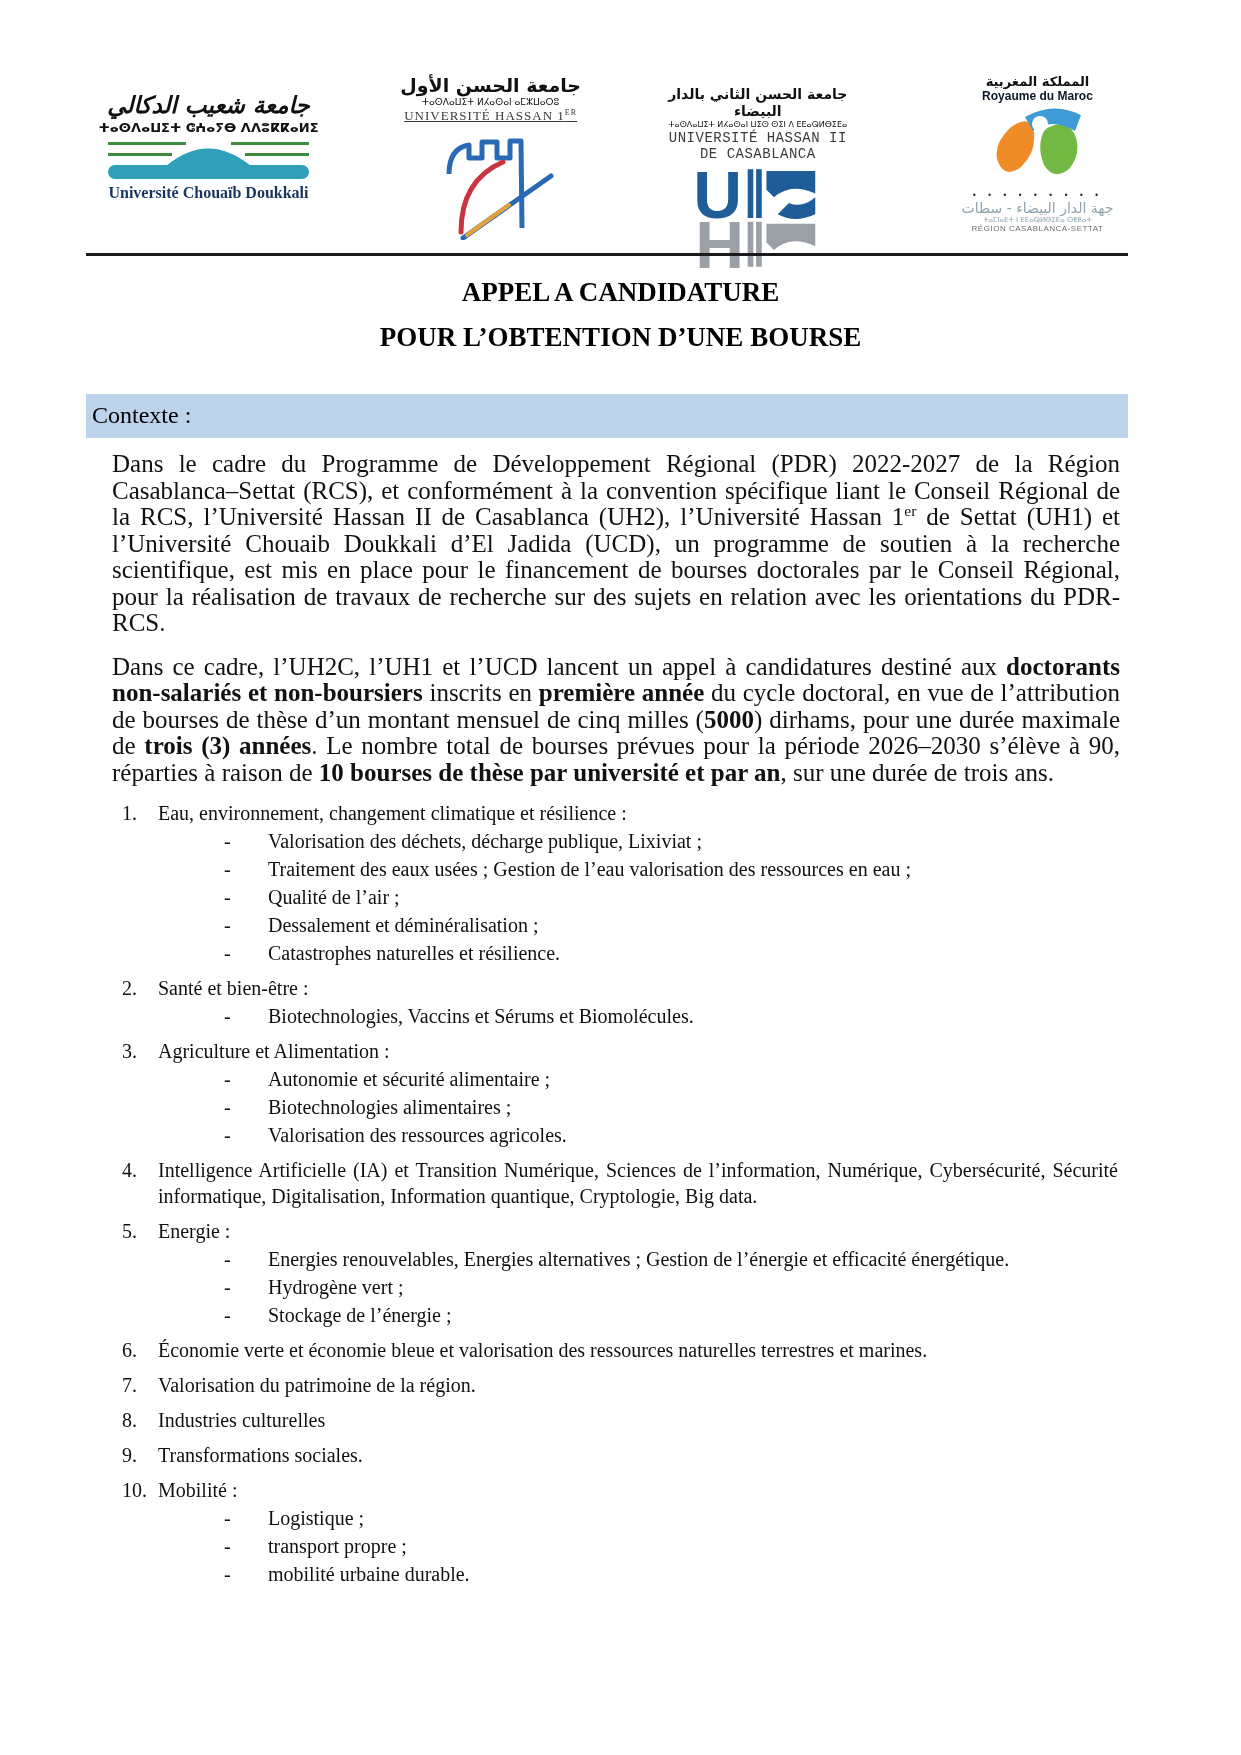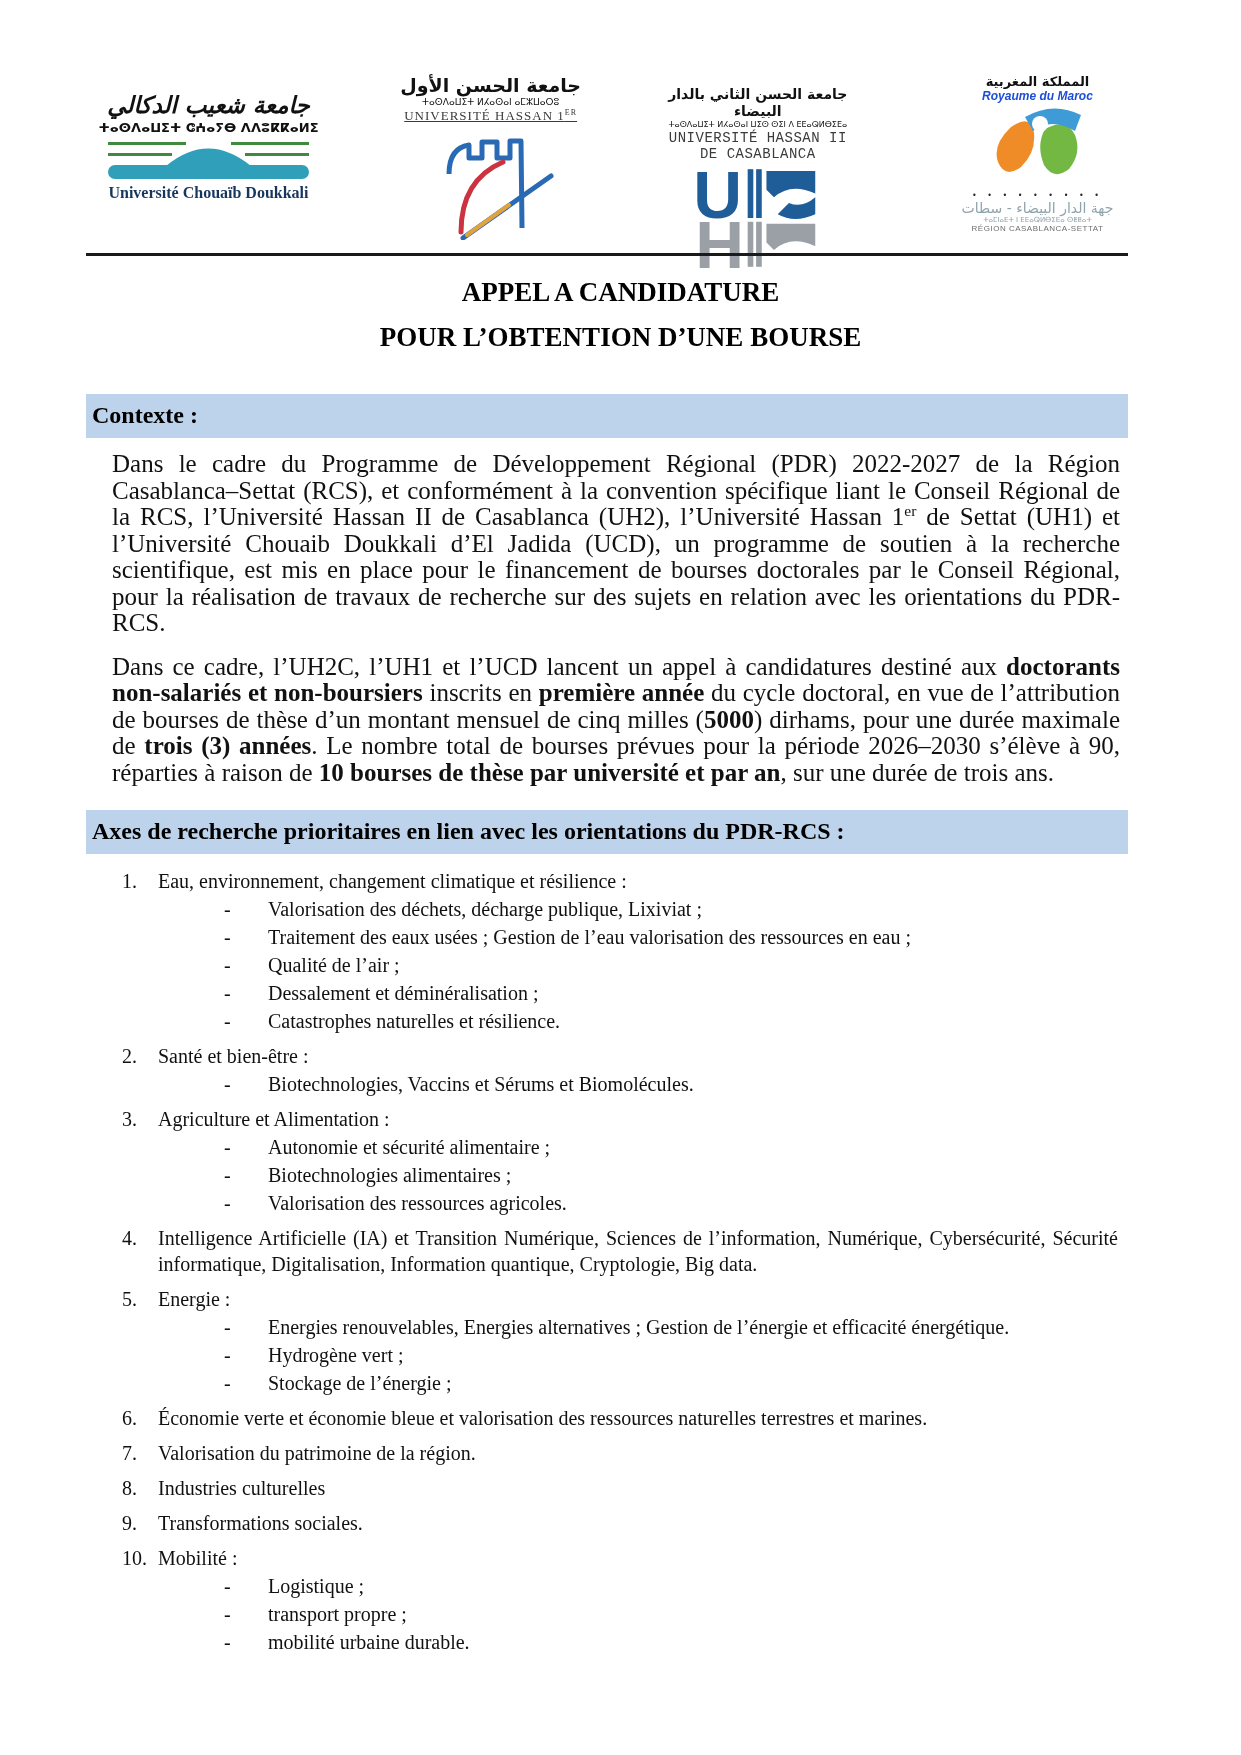--- a/index.html
+++ b/index.html
@@ -19,35 +19,35 @@
   .logo-uh1{width:190px;padding-top:8px;}
   .logo-uh1 .ar{font-size:19px;line-height:22px;}
   .logo-uh1 .tif{font-size:9px;margin-top:1px;}
   .uh1-name{font-family:"Liberation Serif",serif;font-size:13px;letter-spacing:1px;color:#3b3b3b;margin-top:1px;text-decoration:underline;}
   .logo-uh2{width:195px;padding-top:20px;}
   .logo-uh2 .ar{font-size:14px;line-height:17px;}
   .logo-uh2 .tif{font-size:8px;}
   .uh2-name{font-family:Liberation Mono, monospace;font-size:14px;letter-spacing:.5px;color:#3b3b3b;margin-top:1px;}
   .logo-region{width:215px;padding-top:8px;}
   .logo-region .ar{font-size:13px;}
-  .region-royaume{font-family:"Liberation Sans",sans-serif;font-size:12px;font-weight:bold;color:#1d4ed8;font-style:italic;}
+  .region-royaume{font-family:"Liberation Sans",sans-serif;font-size:12px;font-weight:bold;color:#0f172a;}
   .region-dots{font-family:"DejaVu Sans",sans-serif;font-size:8px;letter-spacing:4px;color:#2b2b2b;margin-top:2px;}
   .region-ar2{direction:rtl;font-family:"DejaVu Sans",sans-serif;font-size:14px;color:#8fa3ad;}
   .region-tif{font-family:"DejaVu Sans",sans-serif;font-size:7px;color:#8fa3ad;}
   .region-name{font-family:"Liberation Sans",sans-serif;font-size:8px;letter-spacing:.5px;color:#6d6d6d;}
   .logo svg{display:block;margin:4px auto 0 auto;}
 
   
   .rule{position:absolute;top:253px;left:86px;width:1042px;border-top:3px solid #1a1a1a;}
   .title{position:absolute;top:270px;left:0;width:1241px;text-align:center;
          font-weight:bold;font-size:27px;line-height:45px;color:#000;}
 
   
   .doc{position:absolute;top:394px;left:86px;width:1042px;}
-  .bar{background:#bdd3eb;font-weight:bold;font-size:24px;line-height:30px;
+  .bar{background:#bdd3eb;font-weight:normal;font-size:24px;line-height:30px;
        padding:6px 6px 8px 6px;color:#000;}
   .bar2{margin-top:24px;}
   .para{margin:13px 8px 0 26px;text-align:justify;font-size:25px;line-height:26.5px;}
   .para + .para{margin-top:17px;}
   .b{font-weight:bold;}
   sup{font-size:.62em;line-height:0;}
 
   
   .axes-list{margin-top:14px;font-size:20px;line-height:26px;}
   .li{display:flex;margin-top:9px;}
@@ -130,21 +130,20 @@
     <div>POUR L’OBTENTION D’UNE BOURSE</div>
   </div>
 
   <div class="doc">
 
     <div class="bar">Contexte&nbsp;:</div>
 
     <p class="para"><span>Dans le cadre du Programme de Développement Régional (PDR) 2022-2027 de la Région Casablanca–Settat (RCS), et conformément à la convention spécifique liant le Conseil Régional de la RCS, l’Université Hassan II de Casablanca (UH2), l’Université Hassan 1</span><sup>er</sup><span> de Settat (UH1) et l’Université Chouaib Doukkali d’El Jadida (UCD), un programme de soutien à la recherche scientifique, est mis en place pour le financement de bourses doctorales par le Conseil Régional, pour la réalisation de travaux de recherche sur des sujets en relation avec les orientations du PDR-RCS.</span></p>
     <p class="para"><span>Dans ce cadre, l’UH2C, l’UH1 et l’UCD lancent un appel à candidatures destiné aux </span><span class="b">doctorants non-salariés et non-boursiers</span><span> inscrits en </span><span class="b">première année</span><span> du cycle doctoral, en vue de l’attribution de bourses de thèse d’un montant mensuel de cinq milles (</span><span class="b">5000</span><span>) dirhams, pour une durée maximale de </span><span class="b">trois (3) années</span><span>. Le nombre total de bourses prévues pour la période 2026–2030 s’élève à 90, réparties à raison de </span><span class="b">10 bourses de thèse par université et par an</span><span>, sur une durée de trois ans.</span></p>
 
-    <div class="bar bar2">Axes de recherche prioritaires en lien avec les orientations du PDR-RCS&nbsp;:</div>
 
     <div class="axes-list">
         <div class="li">
           <span class="num">1.</span>
           <div class="li-body">
             <div class="li-text">Eau, environnement, changement climatique et résilience&nbsp;:</div>
             <div class="sub">
               <span class="dash">-</span>
               <span>Valorisation des déchets, décharge publique, Lixiviat&nbsp;;</span>
             </div>

